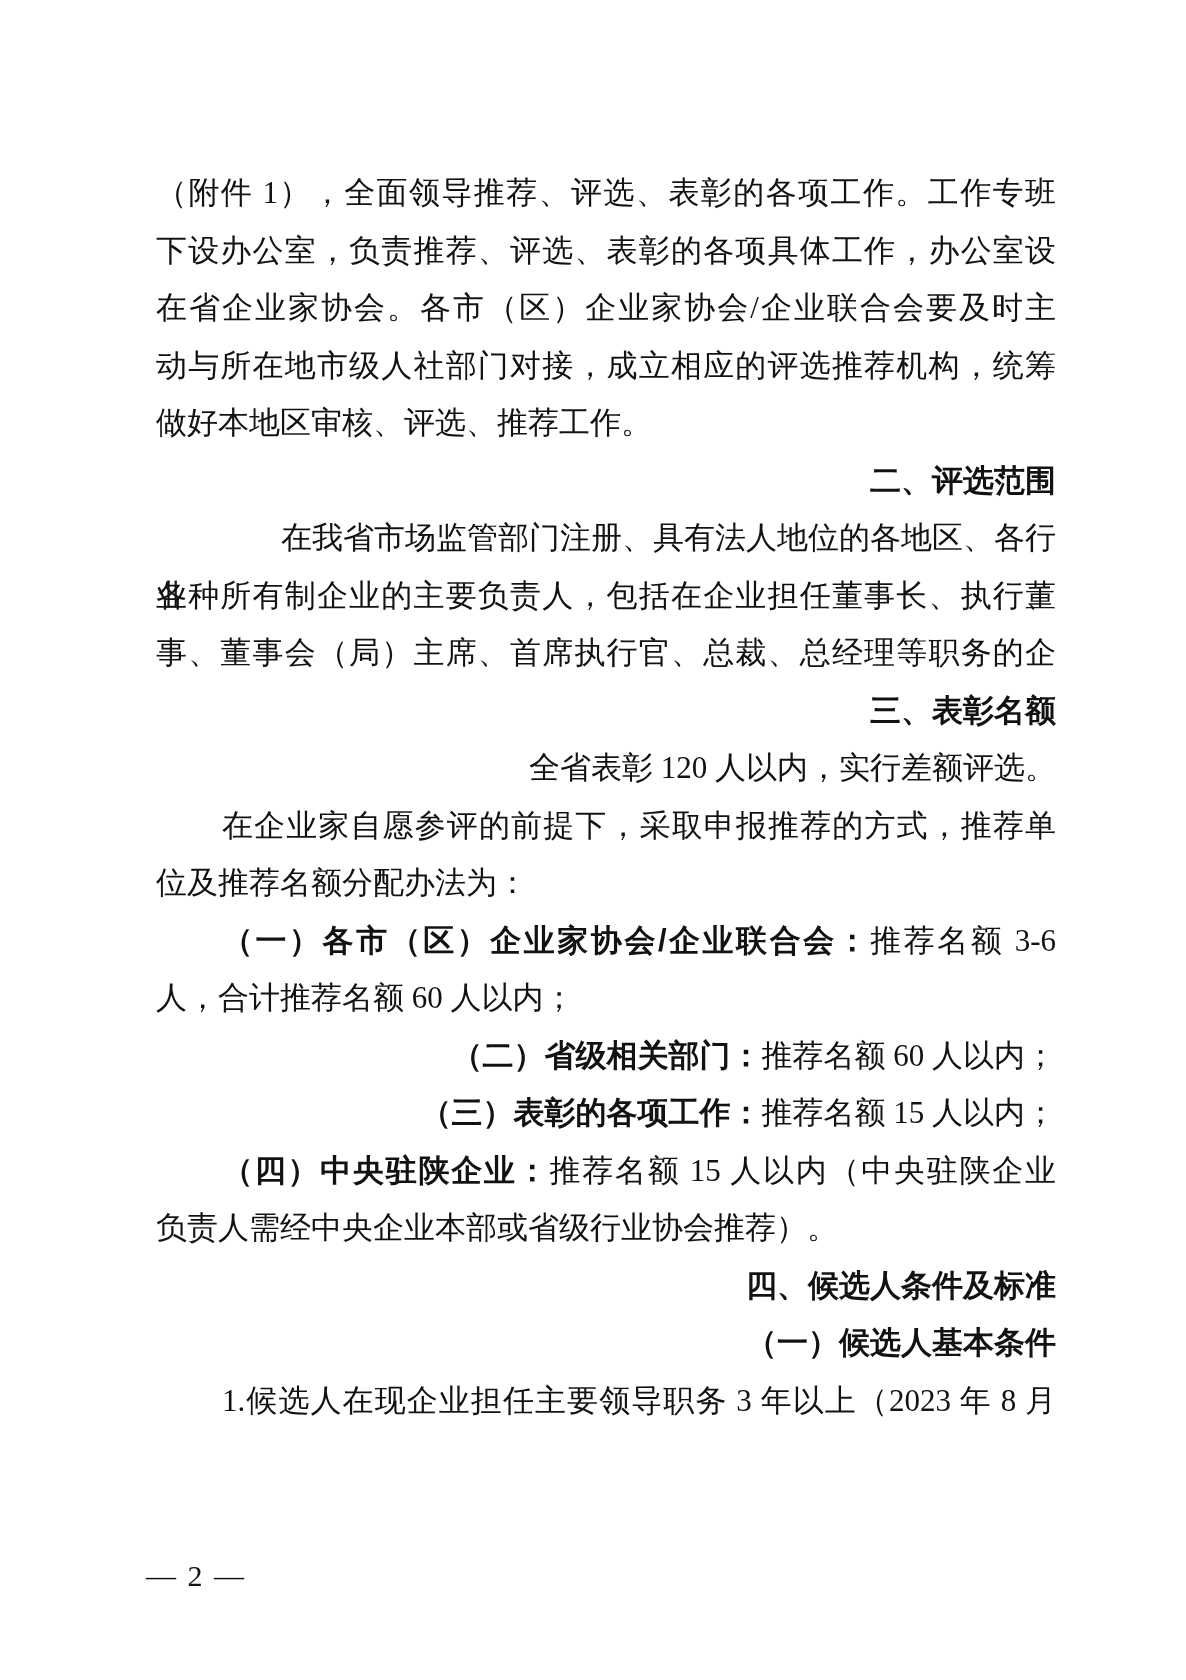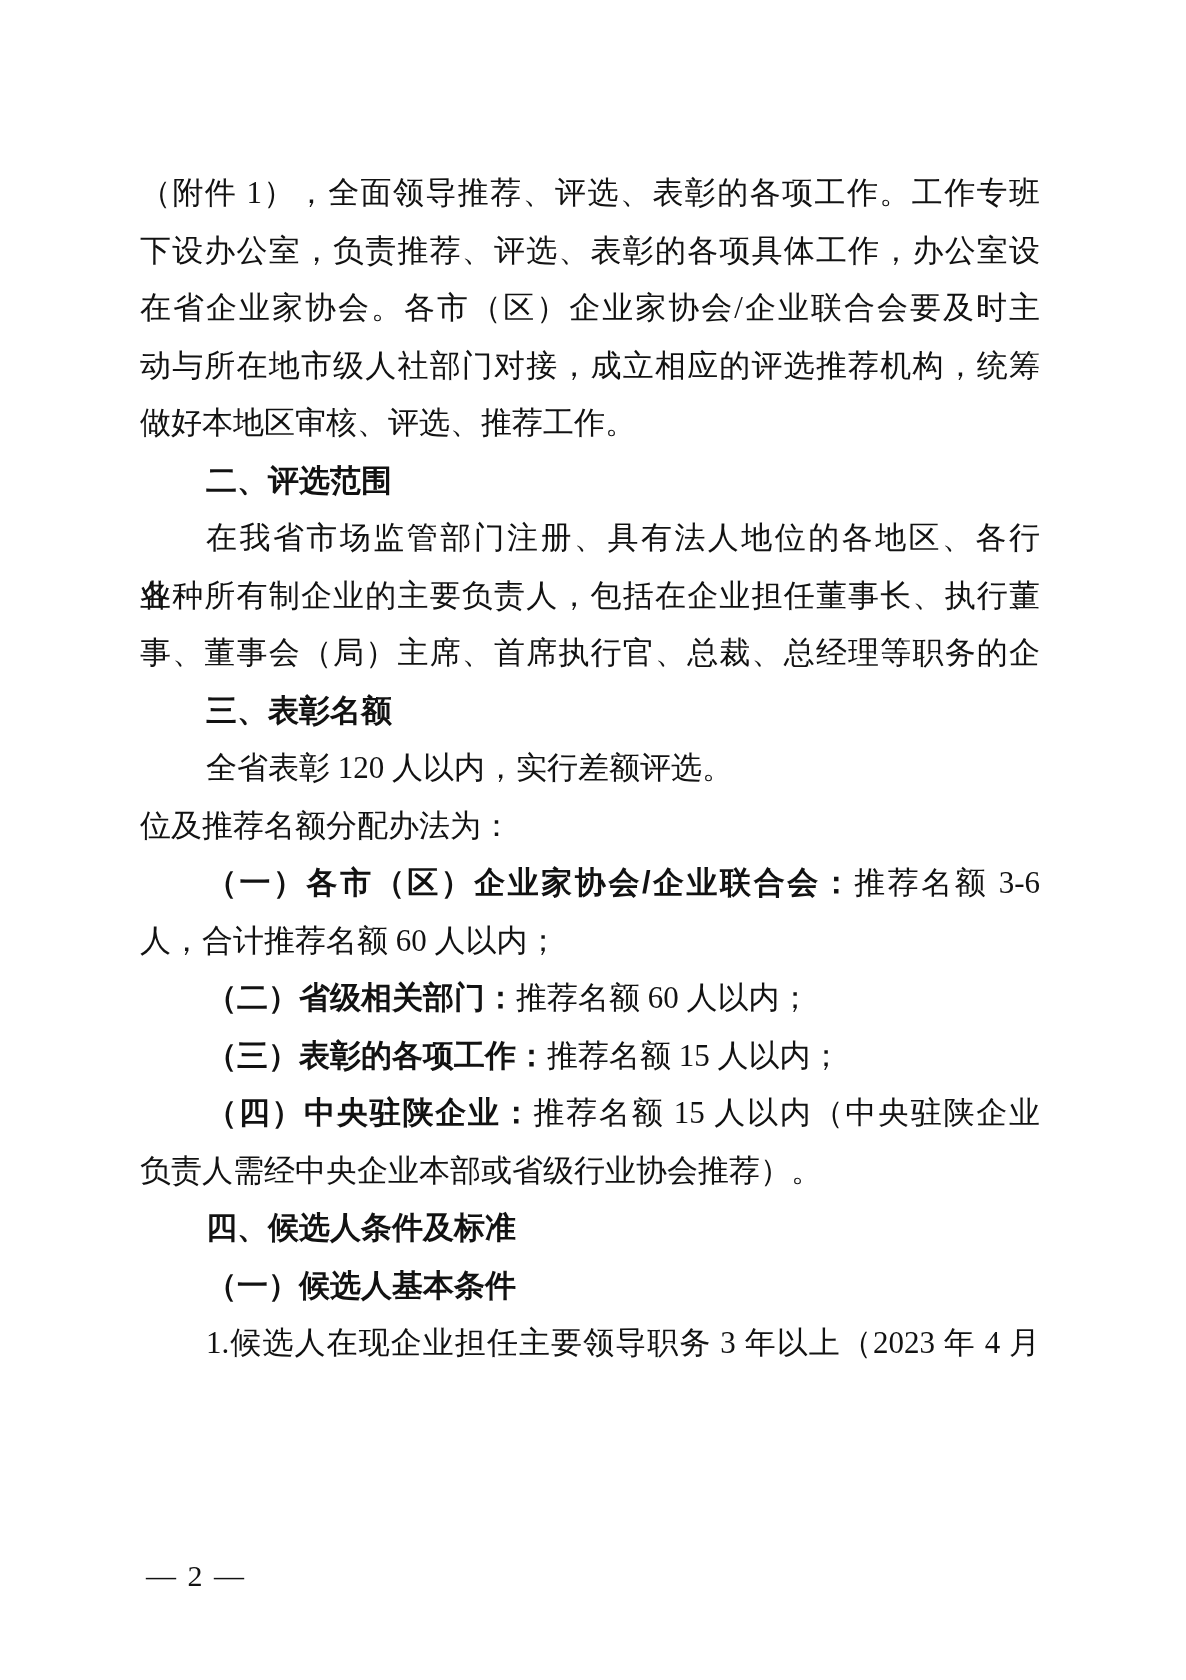--- a/index.html
+++ b/index.html
@@ -11,39 +11,40 @@
     position: relative;
     width: 1186px;
     height: 1680px;
     background: #ffffff;
     overflow: hidden;
     font-family: "Liberation Serif", "DejaVu Serif", serif;
     color: #121212;
   }
   .content {
     position: absolute;
-    left: 140px;
+    left: 156px;
     top: 164px;
     width: 900px;
   }
   .line {
     font-size: 31px;
     height: 57.5px;
     line-height: 57.5px;
     text-align: left;
     white-space: normal;
   }
   
   .line.fill {
     text-align: justify;
     text-align-last: justify;
   }
   
   .line.indent {
     text-indent: 66px;
+    text-align: right;
   }
   
   .b {
     font-weight: bold;
     font-family: "Liberation Sans", "DejaVu Sans", sans-serif;
   }
   .footer {
     position: absolute;
     left: 146px;
     top: 1556px;
@@ -75,37 +76,38 @@
 
     <div class="line fill"><span class="b"></span><span>各种所有制企业的主要负责人，包括在企业担任董事长、执行董</span></div>
 
     <div class="line fill"><span class="b"></span><span>事、董事会（局）主席、首席执行官、总裁、总经理等职务的企</span></div>
 
 
     <div class="line indent"><span class="b">三、表彰名额</span><span></span></div>
 
     <div class="line indent"><span class="b"></span><span>全省表彰 120 人以内，实行差额评选。</span></div>
 
+    <div class="line indent fill"><span class="b"></span><span>在企业家自愿参评的前提下，采取申报推荐的方式，推荐单</span></div>
 
     <div class="line"><span class="b"></span><span>位及推荐名额分配办法为：</span></div>
 
     <div class="line indent fill"><span class="b">（一）各市（区）企业家协会/企业联合会：</span><span>推荐名额 3-6</span></div>
 
     <div class="line"><span class="b"></span><span>人，合计推荐名额 60 人以内；</span></div>
 
     <div class="line indent"><span class="b">（二）省级相关部门：</span><span>推荐名额 60 人以内；</span></div>
 
     <div class="line indent"><span class="b">（三）表彰的各项工作：</span><span>推荐名额 15 人以内；</span></div>
 
     <div class="line indent fill"><span class="b">（四）中央驻陕企业：</span><span>推荐名额 15 人以内（中央驻陕企业</span></div>
 
     <div class="line"><span class="b"></span><span>负责人需经中央企业本部或省级行业协会推荐）。</span></div>
 
     <div class="line indent"><span class="b">四、候选人条件及标准</span><span></span></div>
 
     <div class="line indent"><span class="b">（一）候选人基本条件</span><span></span></div>
 
-    <div class="line indent fill"><span class="b"></span><span>1.候选人在现企业担任主要领导职务 3 年以上（2023 年 4 月</span></div>
+    <div class="line indent fill"><span class="b"></span><span>1.候选人在现企业担任主要领导职务 3 年以上（2023 年 8 月</span></div>
 
   </div>
 
   <div class="footer">— 2 —</div>
 </div>
 
 </body></html>

